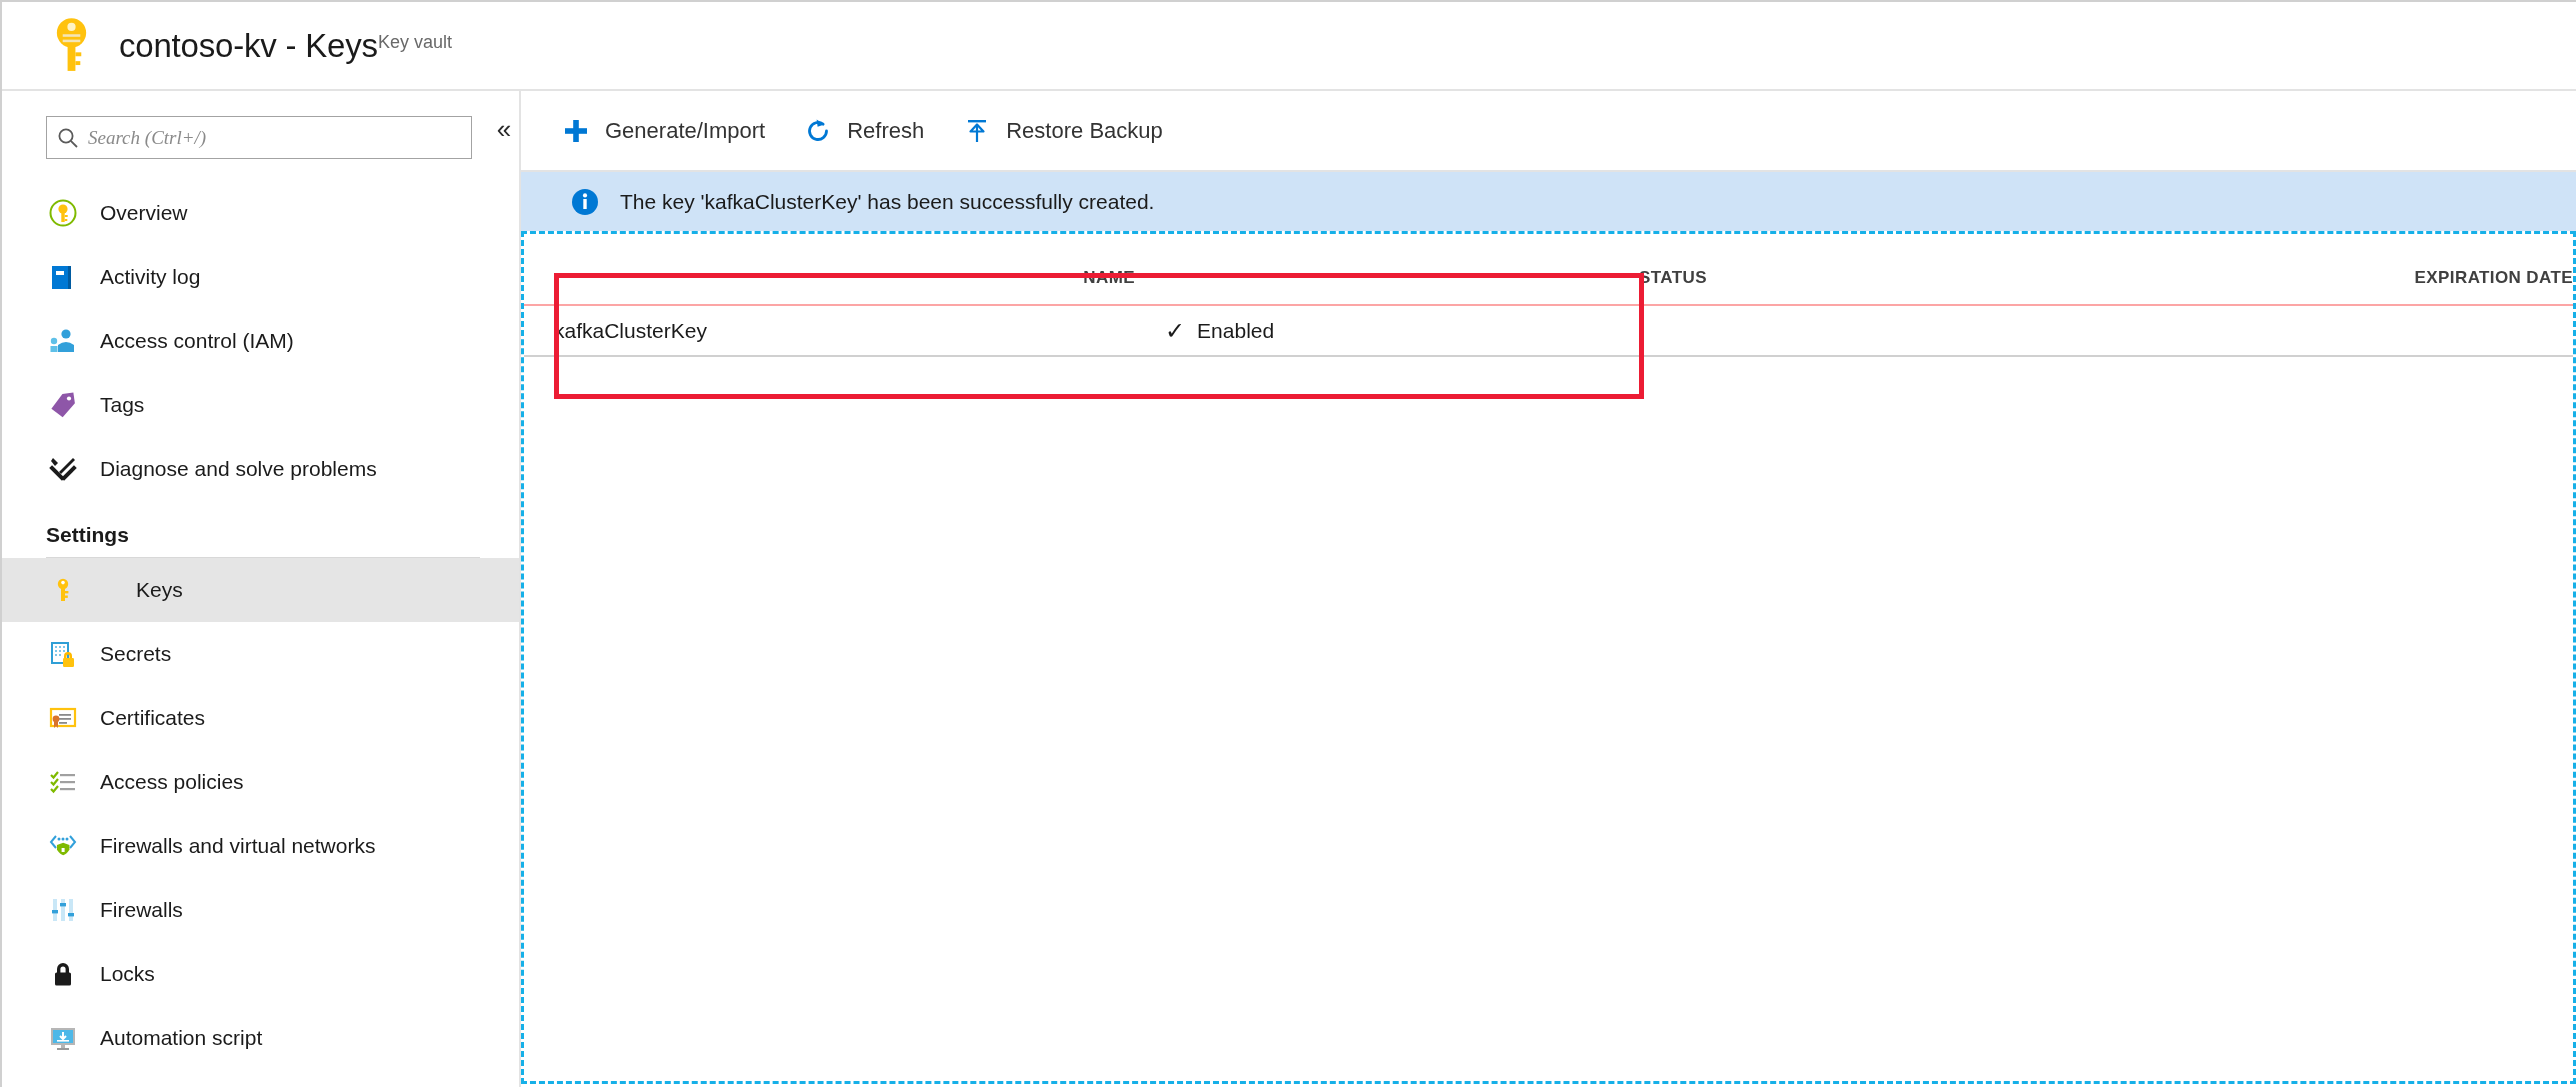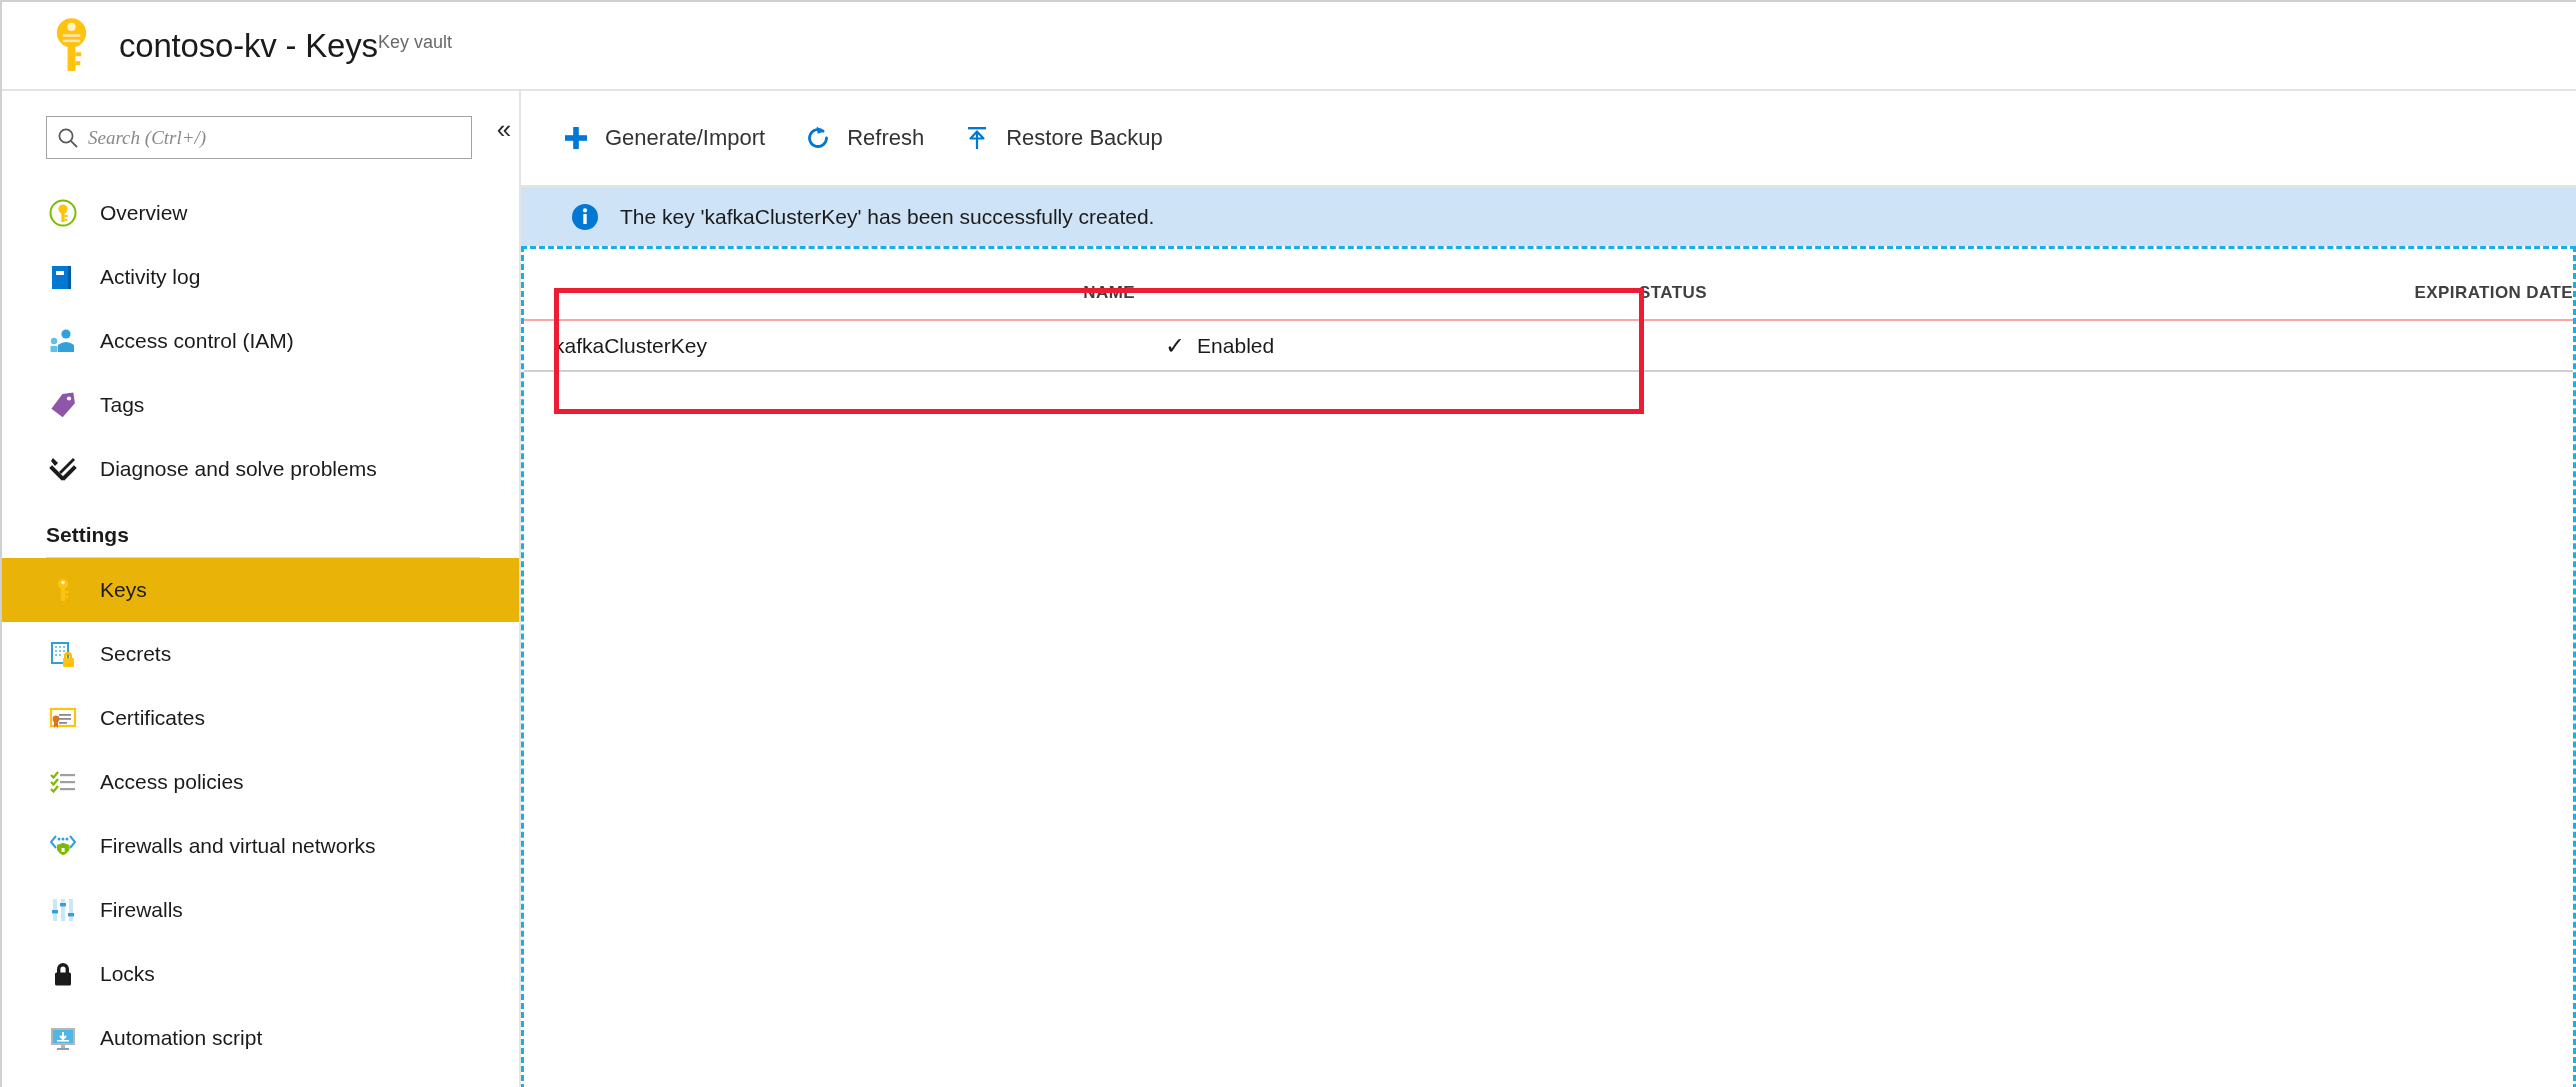--- a/index.html
+++ b/index.html
@@ -78,21 +78,21 @@
     cursor: pointer; user-select: none;
   }
 
   .nav-list { margin-top: 22px; }
   .nav-item {
     height: 64px;
     display: flex; align-items: center;
     padding-left: 44px;
     cursor: pointer;
   }
-  .nav-item.selected { background: #eab308; }
+  .nav-item.selected { background: #e5e5e5; gap: 36px; }
   .nav-icon {
     width: 34px; height: 34px; flex: none;
     margin-right: 20px;
     display: flex; align-items: center; justify-content: center;
   }
   .nav-label {
     font-size: 21px; color: #1b1b1b; font-weight: 400;
     white-space: nowrap;
   }
   .nav-section {
@@ -104,21 +104,21 @@
     margin-left: 44px; width: 434px; height: 1px; background: #d8d8d8;
   }
 
   
   .main {
     position: absolute; left: 519px; top: 89px;
     width: 2055px; height: 999px;
     background: #ffffff;
   }
   .toolbar {
-    height: 96px;
+    height: 81px;
     display: flex; align-items: center;
     padding-left: 39px;
     border-bottom: 2px solid #e3e3e3;
     background: #ffffff;
   }
   .cmd {
     display: flex; align-items: center;
     height: 45px; margin-right: 37px; cursor: pointer;
   }
   .cmd-icon {

